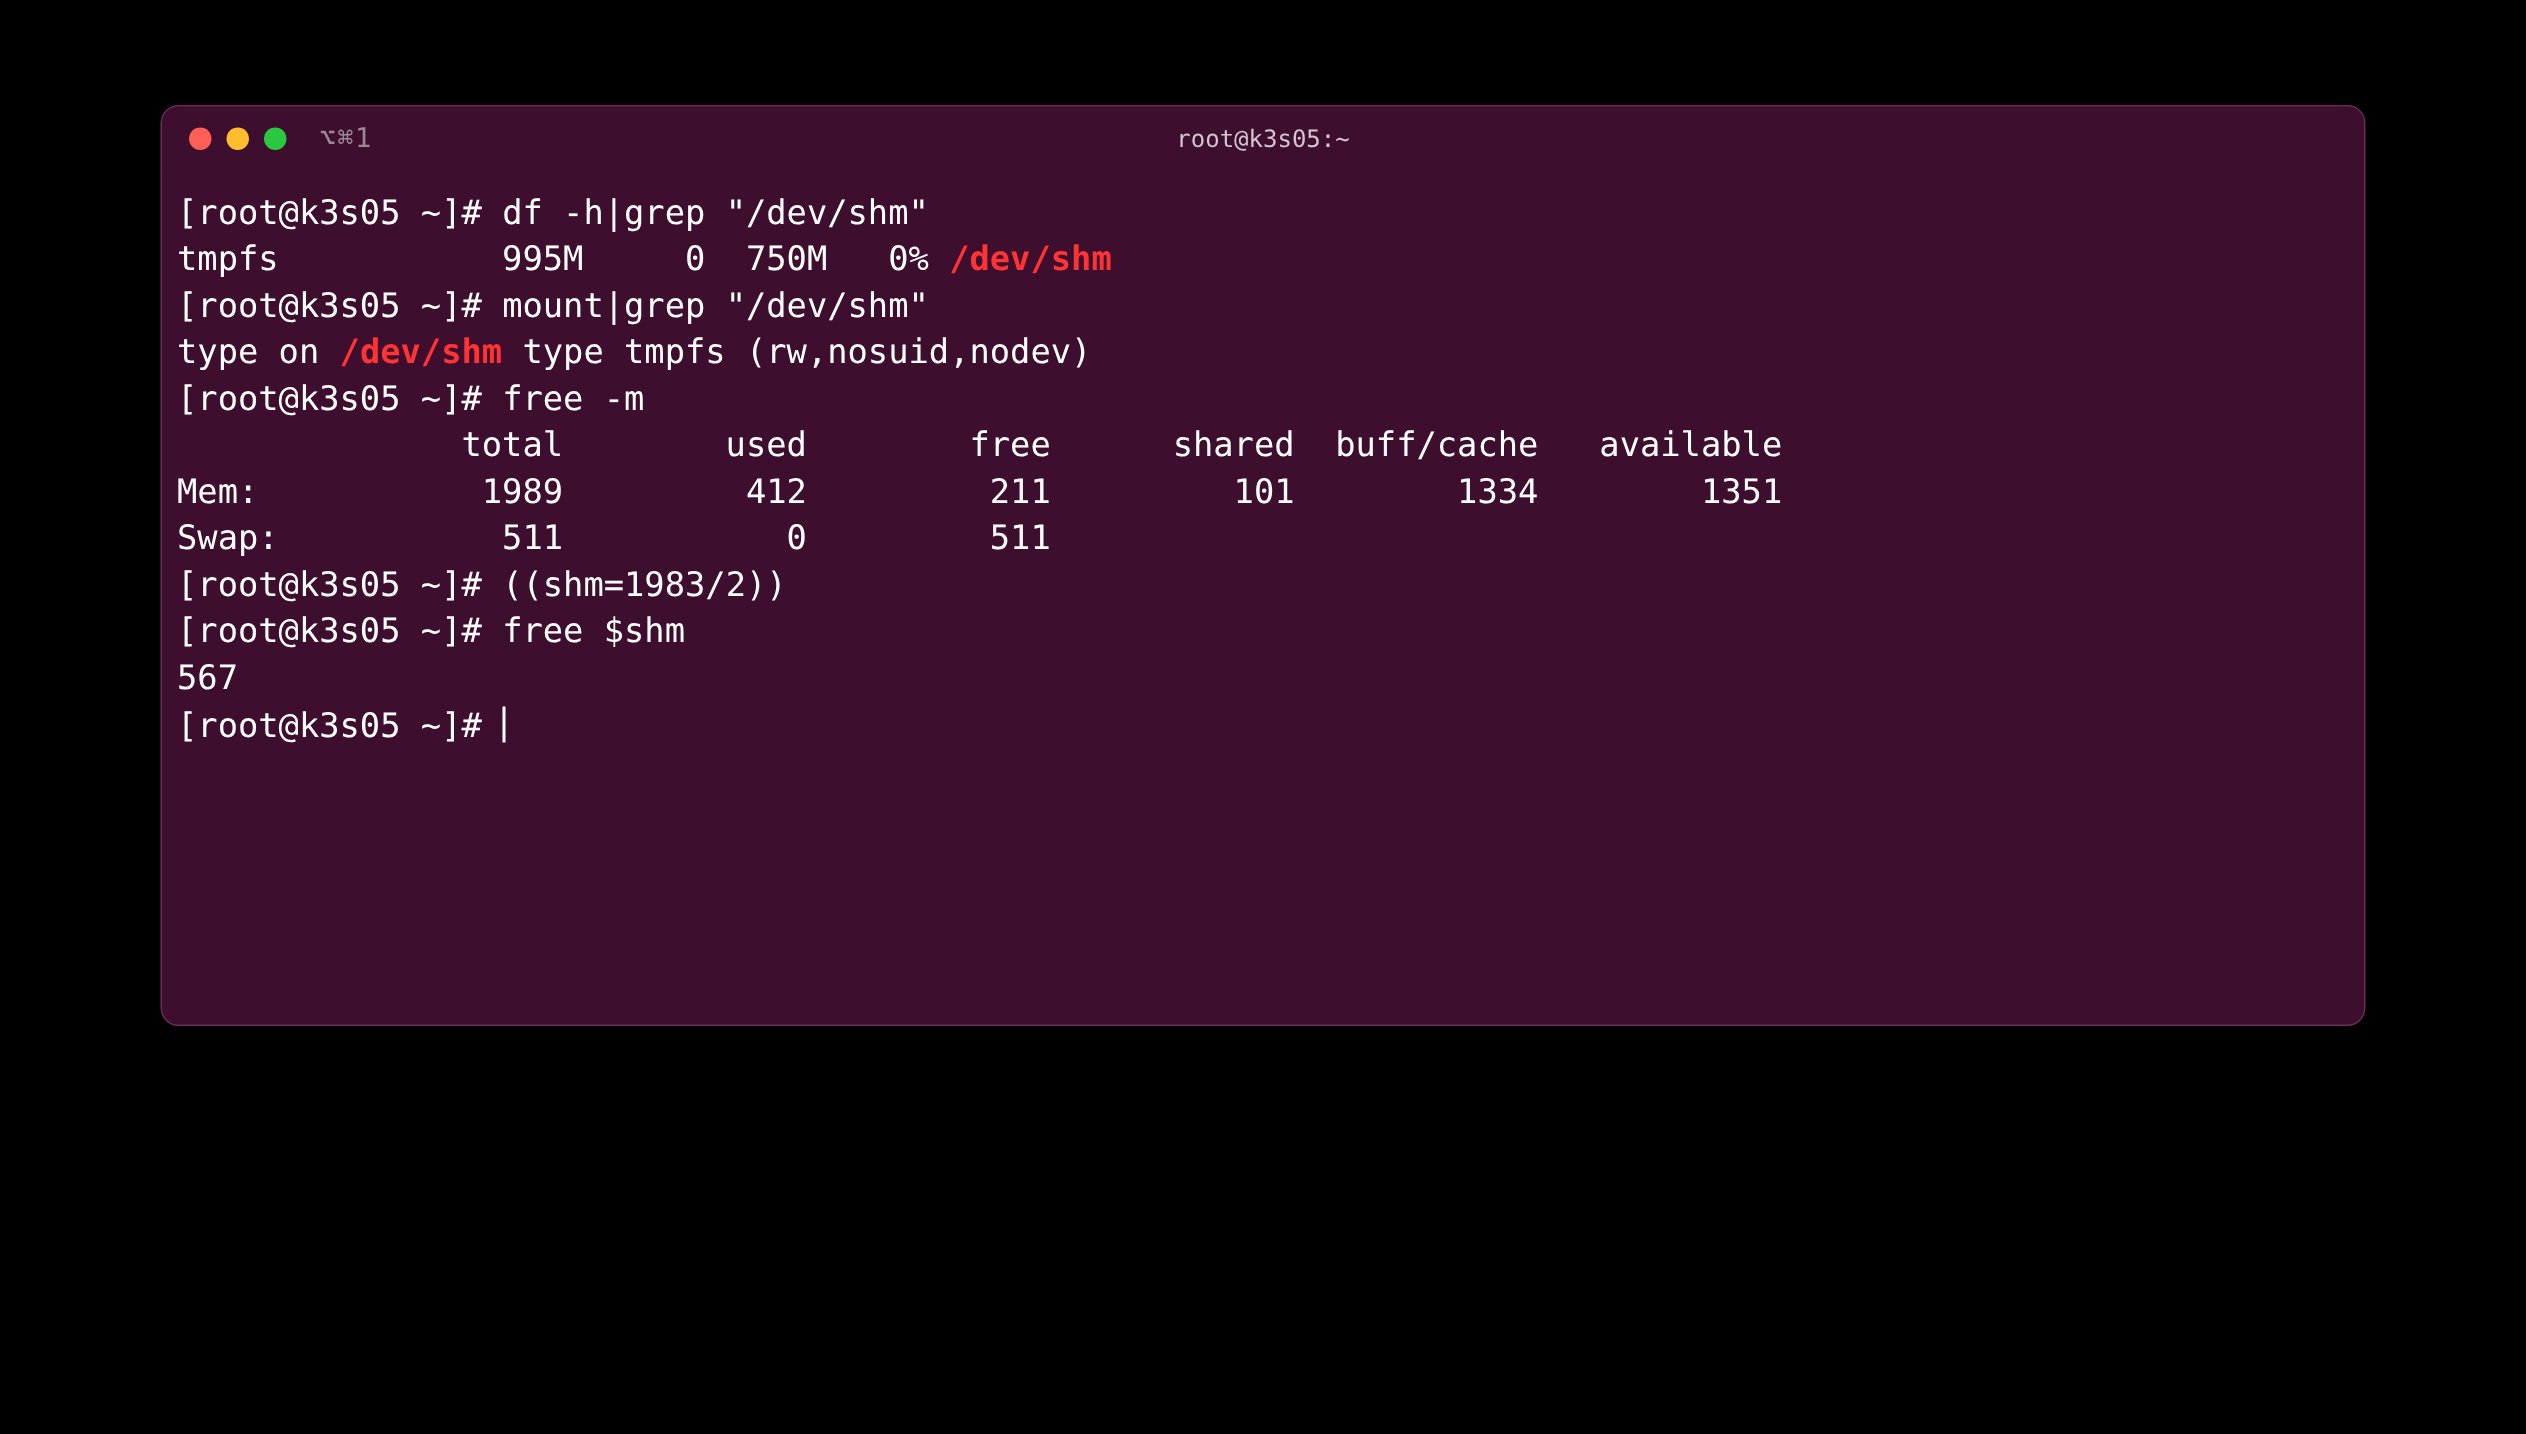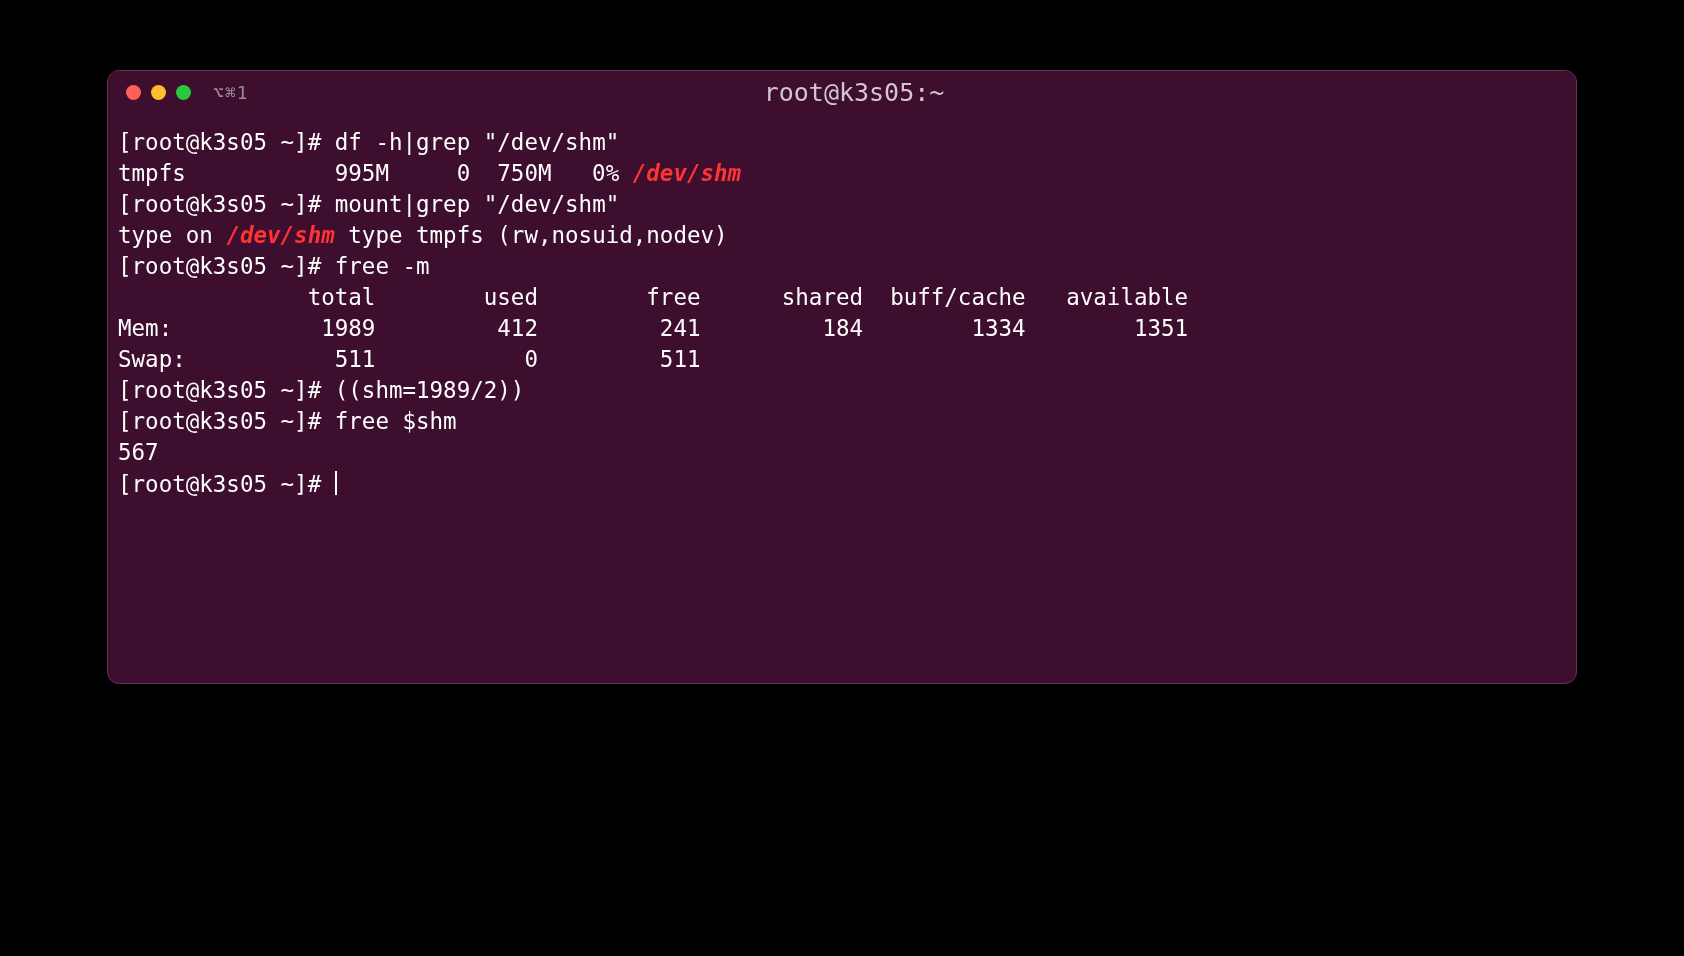--- a/index.html
+++ b/index.html
@@ -59,37 +59,35 @@
       font-size: 18px;
       margin-left: 22px;
       letter-spacing: 1px;
     }
 
     .window-title {
       position: absolute;
       left: 50%;
       transform: translateX(-50%);
       color: #d4c5d0;
-      font-size: 25px;
-      margin-left: 12px;
+      font-size: 16px;
     }
 
     .terminal-body {
       padding: 14px 10px;
       font-size: 22.5px;
       line-height: 1.38;
       color: #ffffff;
       white-space: pre;
       font-family: "Menlo", "Monaco", "Consolas", monospace;
     }
 
     .hl-red {
       color: #ff3333;
       font-weight: bold;
-      font-style: italic;
     }
 
     .cursor {
       display: inline-block;
       width: 2px;
       height: 24px;
       background: #ffffff;
       vertical-align: text-bottom;
       margin-bottom: 2px;
     }
@@ -106,19 +104,19 @@
     </div>
     <span class="tab-label">⌥⌘1</span>
     <span class="window-title">root@k3s05:~</span>
   </div>
   <div class="terminal-body"><span>[root@k3s05 ~]# </span><span>df -h|grep "/dev/shm"</span>
 <span>tmpfs           995M     0  750M   0% </span><span class="hl-red">/dev/shm</span>
 <span>[root@k3s05 ~]# </span><span>mount|grep "/dev/shm"</span>
 <span>type on </span><span class="hl-red">/dev/shm</span><span> type tmpfs (rw,nosuid,nodev)</span>
 <span>[root@k3s05 ~]# </span><span>free -m</span>
 <span>              total        used        free      shared  buff/cache   available</span>
-<span>Mem:           1989         412         241         184        1334        1351</span>
+<span>Mem:           1989         412         211         101        1334        1351</span>
 <span>Swap:           511           0         511</span>
-<span>[root@k3s05 ~]# </span><span>((shm=1989/2))</span>
+<span>[root@k3s05 ~]# </span><span>((shm=1983/2))</span>
 <span>[root@k3s05 ~]# </span><span>free $shm</span>
 <span>567</span>
 <span>[root@k3s05 ~]# </span><span class="cursor"></span></div>
 </div>
 
 </body></html>

